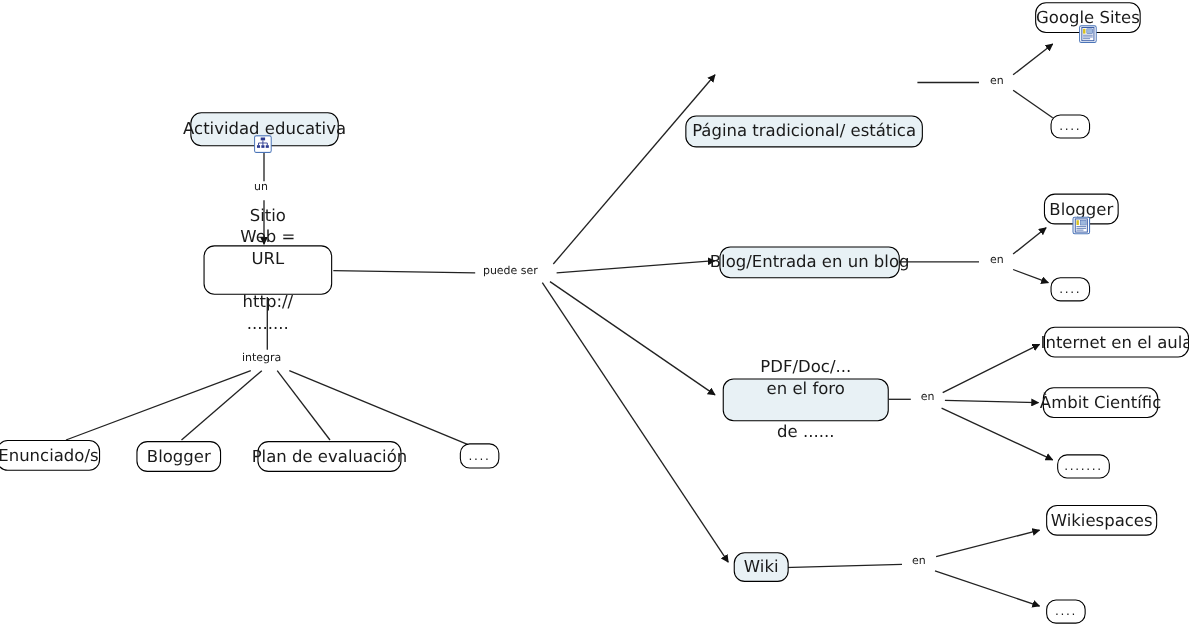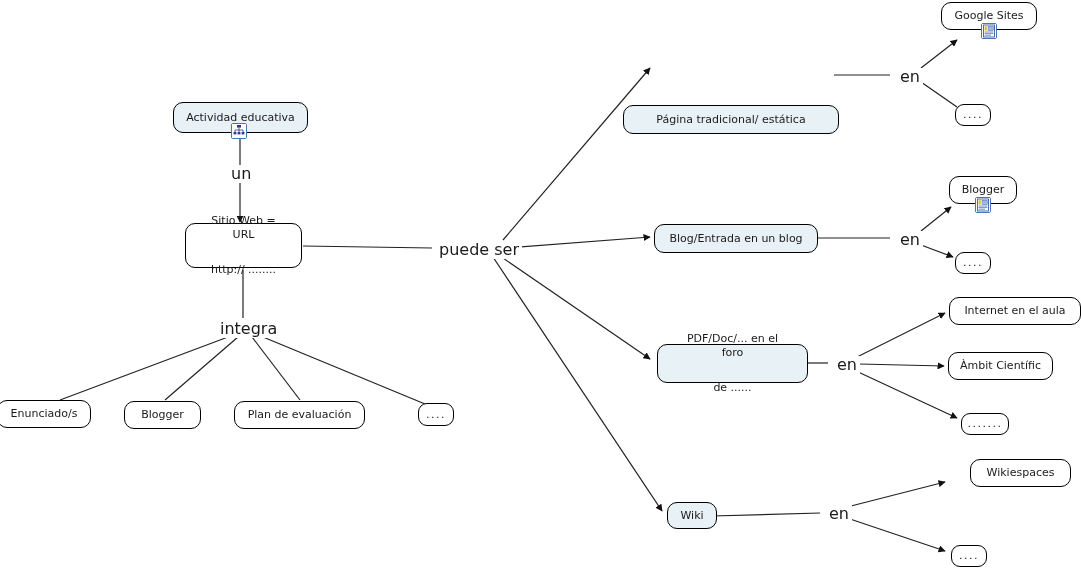--- a/index.html
+++ b/index.html
@@ -27,21 +27,21 @@
   .node {
     position: absolute;
     box-sizing: border-box;
     border: 1px solid #000000;
     border-radius: 10px;
     background: #ffffff;
     display: flex;
     align-items: center;
     justify-content: center;
     text-align: center;
-    font-size: 11px;
+    font-size: 15px;
     color: #1a1a1a;
     line-height: 1.25;
     padding: 2px 24px;
     white-space: nowrap;
   }
   .node.fill-blue {
     background: #e8f1f5;
   }
   .node.multiline {
     white-space: normal;
@@ -49,21 +49,21 @@
     gap: 20px;
   }
   .node.dots {
     font-size: 11px;
     letter-spacing: 1.5px;
     border-radius: 9px;
     padding: 2px 6px;
   }
   .link-label {
     position: absolute;
-    font-size: 16px;
+    font-size: 10px;
     color: #1a1a1a;
     background: #ffffff;
     padding: 0 3px;
     white-space: nowrap;
     line-height: 1.1;
   }
   .res-icon {
     position: absolute;
     width: 16px;
     height: 16px;
@@ -238,21 +238,21 @@
   <div class="node dots" style="left:961px; top:413px; width:48px; height:22px;">
     <span>.......</span>
   </div>
 
   <div class="node fill-blue" style="left:667px; top:502px; width:44px; height:27px;">
     <span>Wiki</span>
   </div>
 
   <span class="link-label" style="left:826px; top:505px;">en</span>
 
-  <div class="node" style="left:951px; top:459px; width:101px; height:28px;margin-left:19px;">
+  <div class="node" style="left:951px; top:459px; width:101px; height:28px;">
     <span>Wikiespaces</span>
   </div>
 
   <div class="node dots" style="left:951px; top:545px; width:36px; height:22px;">
     <span>....</span>
   </div>
 
 </div>
 
 </body></html>

